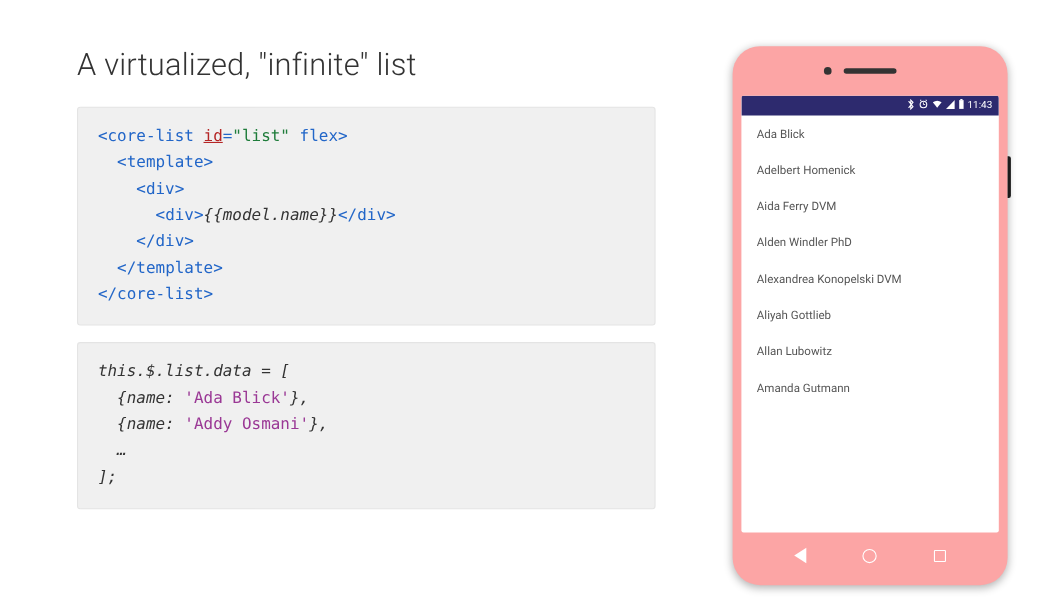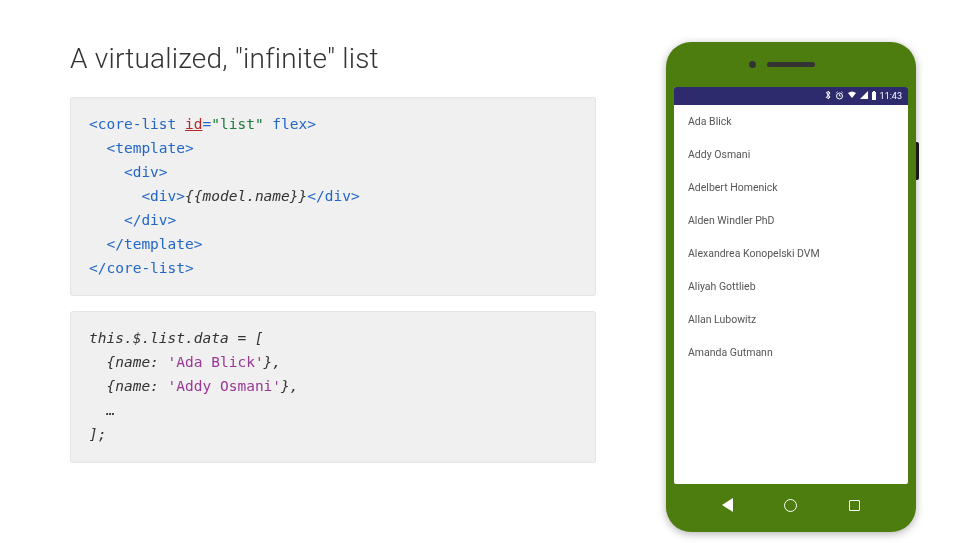--- a/index.html
+++ b/index.html
@@ -39,21 +39,21 @@
     .c-tag { color: #2266c8; }
     .c-attr { color: #b52626; text-decoration: underline; }
     .c-val { color: #1e7c3a; }
     .c-text { color: #333; font-style: italic; }
     .c-str { color: #9a3895; }
 
     
     .phone {
       width: 250px;
       height: 490px;
-      background: #4d7c0f;
+      background: #fca5a5;
       border-radius: 25px;
       padding: 45px 8px 48px 8px;
       position: relative;
       box-shadow: 0 2px 8px rgba(0,0,0,0.3);
     }
     .phone::before {
       content: "";
       position: absolute;
       top: 20px;
       left: 50%;
@@ -198,22 +198,22 @@
         <span>
           <svg width="6" height="9" viewBox="0 0 6 9">
               <rect x="1" y="1" width="4" height="8" fill="#fff"></rect>
               <rect x="2" y="0" width="2" height="1" fill="#fff"></rect>
             </svg>
         </span>
         <span>11:43</span>
       </div>
       <div class="list" id="phoneList">
           <div class="list-item">Ada Blick</div>
-          <div class="list-item">Addy Osmani</div>
           <div class="list-item">Adelbert Homenick</div>
+          <div class="list-item">Aida Ferry DVM</div>
           <div class="list-item">Alden Windler PhD</div>
           <div class="list-item">Alexandrea Konopelski DVM</div>
           <div class="list-item">Aliyah Gottlieb</div>
           <div class="list-item">Allan Lubowitz</div>
           <div class="list-item">Amanda Gutmann</div>
         </div>
     </div>
     <div class="nav-bar">
       <div class="nav-btn">
           <div class="tri"></div>

